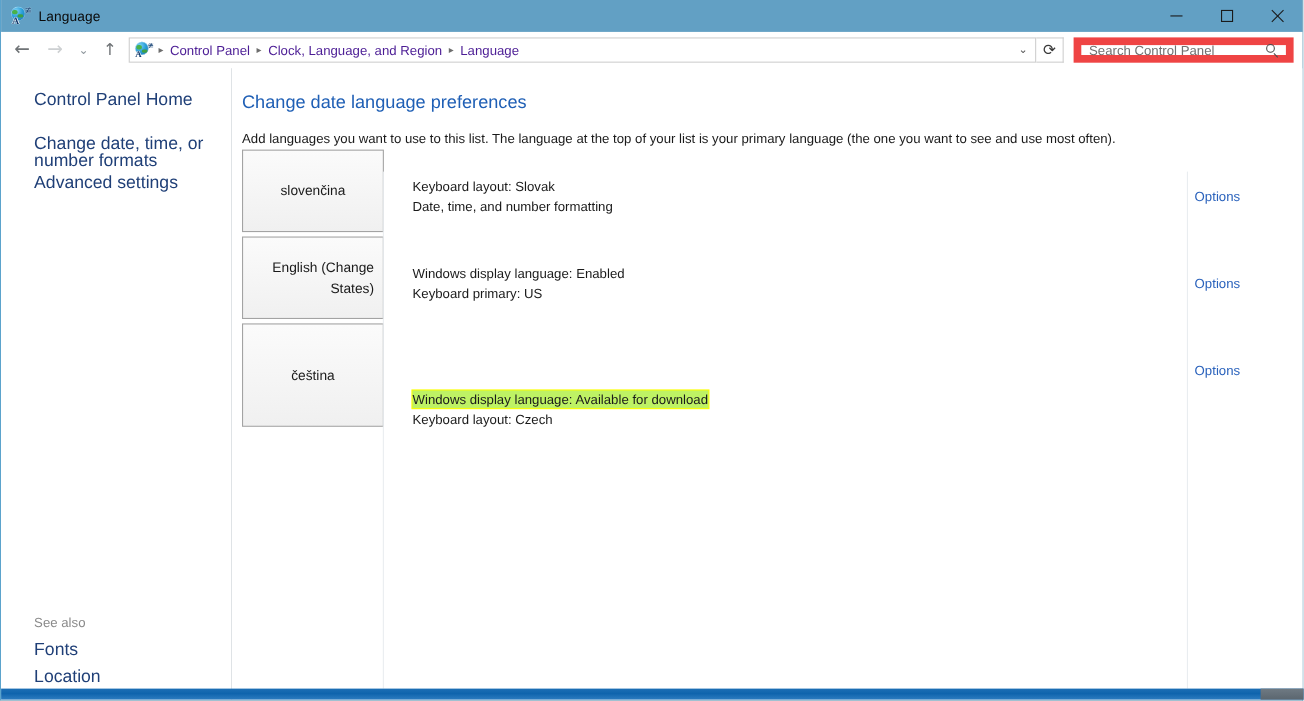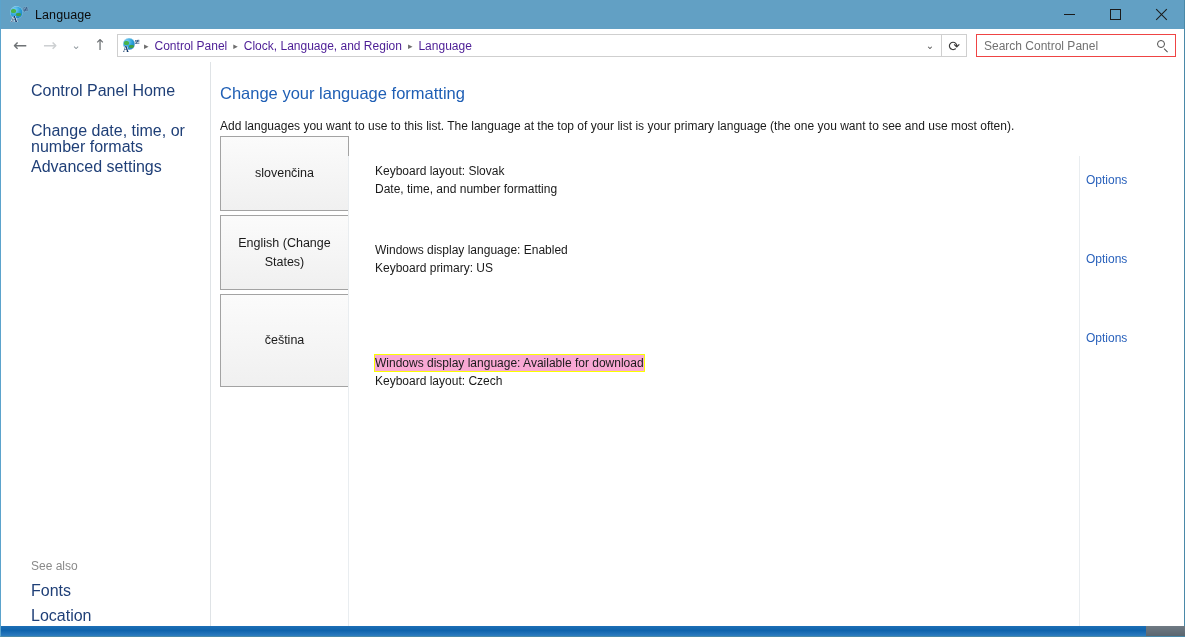--- a/index.html
+++ b/index.html
@@ -136,21 +136,21 @@
     border: 1px solid #cfcfcf;
     border-left: none;
     background: #fff;
     flex: 0 0 auto;
     color: #3a3a3a;
     font-size: 14px;
     font-family: "DejaVu Sans", sans-serif;
   }
   #search-box {
     width: 200px; height: 23px;
-    border: 1px solid #ef4444;
+    border: 7px solid #ef4444;
     background: #fff;
     margin-left: 9px;
     display: flex;
     align-items: center;
     flex: 0 0 auto;
     padding: 0 5px 0 7px;
   }
   #search-input {
     border: none; outline: none;
     flex: 1 1 auto;
@@ -268,42 +268,42 @@
     padding-left: 9px;
   }
   .lang-tile {
     width: 129px;
     flex: 0 0 129px;
     border: 1px solid #a3a3a3;
     background: linear-gradient(180deg,#fbfbfb 0%,#f0f0f0 100%);
     display: flex;
     align-items: center;
     justify-content: center;
-    text-align: center;
+    text-align: right;
     font-size: 12.5px;
     color: #1a1a1a;
     margin: 2px 0;
     padding: 4px 8px;
     line-height: 19px;
     cursor: pointer;
   }
   .lang-info {
     flex: 1 1 auto;
     padding-left: 26px;
     padding-top: 27px;
     min-width: 0;
   }
   .info-line {
     font-size: 12px;
     color: #1a1a1a;
     line-height: 16px;
     display: inline-block;
   }
   .info-line.highlight {
-    background: #f9a8d4;
+    background: #bef264;
     box-shadow: 0 0 0 1px #fbff00;
     margin-top: 36px;
   }
   .lang-options {
     flex: 0 0 107px;
     width: 107px;
     padding-top: 36px;
     padding-left: 9px;
   }
   .options-link {
@@ -445,21 +445,21 @@
       <div class="side-link">Advanced settings</div>
 
       <div id="see-also-block">
         <div class="side-label">See also</div>
         <div class="side-link">Fonts</div>
         <div class="side-link">Location</div>
       </div>
     </div>
 
     <div id="main">
-      <h1 id="page-title">Change your language formatting</h1>
+      <h1 id="page-title">Change date language preferences</h1>
       <p id="page-desc">Add languages you want to use to this list. The language at the top of your list is your primary language (the one you want to see and use most often).</p>
 
 
       <div id="lang-list">
         <div id="div-left"></div>
         <div id="div-right"></div>
 
         <div class="lang-row">
           <div class="lang-tile">slovenčina</div>
           <div class="lang-info">

